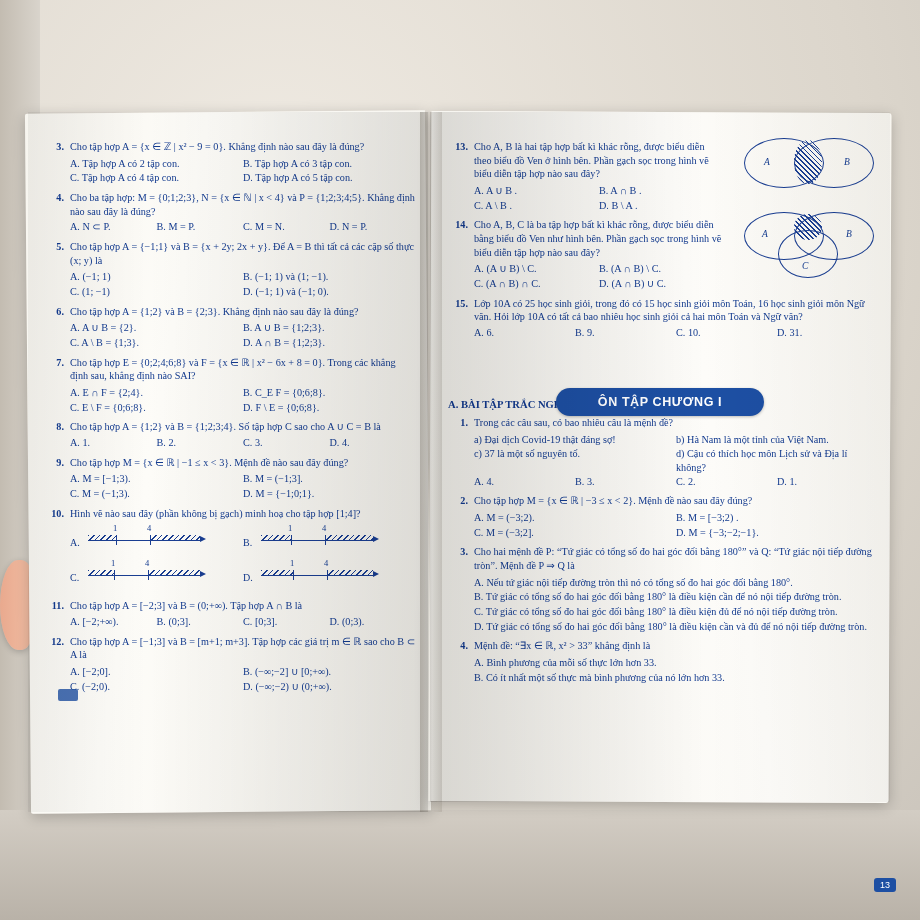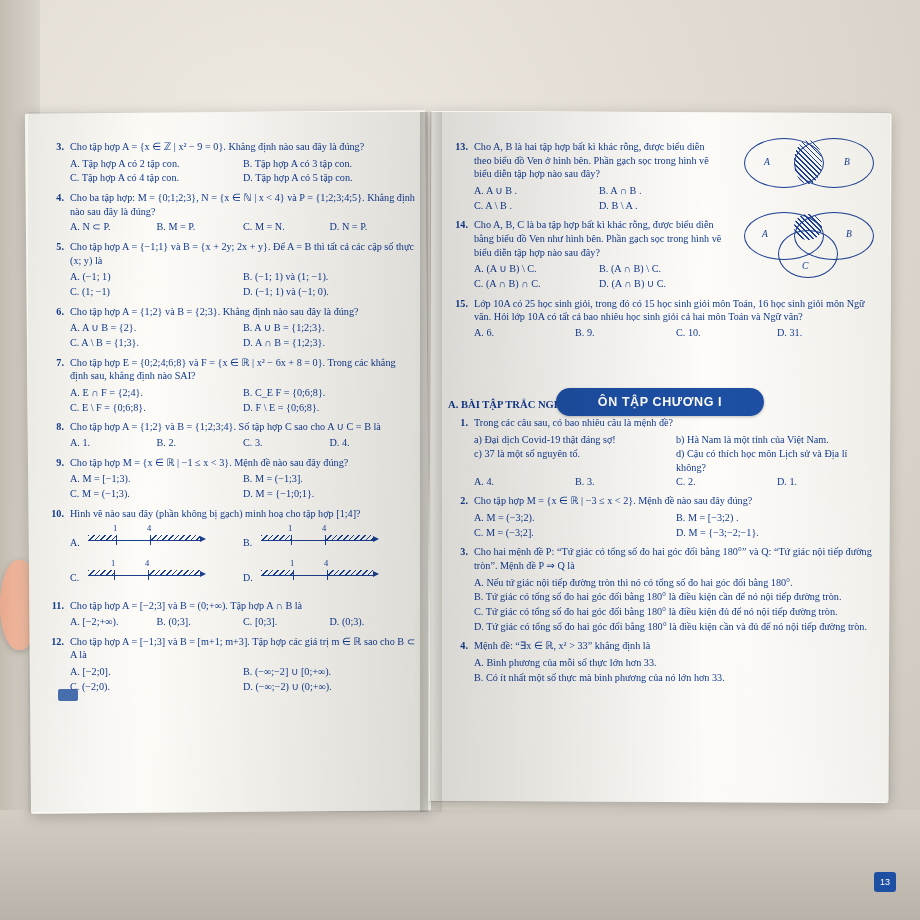--- a/index.html
+++ b/index.html
@@ -80,21 +80,21 @@
   .chapter-banner{
     position:absolute;left:556px;top:388px;width:208px;height:28px;
     background:#1d4fa3;border-radius:14px;color:#fff;
     display:flex;align-items:center;justify-content:center;
     font-weight:bold;font-size:12.5px;letter-spacing:.6px;
     box-shadow:0 1px 3px rgba(0,0,0,.25);
     font-family:"Liberation Sans",sans-serif;
   }
   .sect-head{font-weight:bold;font-size:10.6px;margin:6px 0 4px 0;}
   .pagenum{
-    position:absolute;right:24px;bottom:28px;width:22px;height:20px;
+    position:absolute;right:24px;bottom:28px;width:22px;height:14px;
     background:#1d4fa3;color:#fff;border-radius:3px;font-size:9px;
     display:flex;align-items:center;justify-content:center;
     font-family:"Liberation Sans",sans-serif;
   }
   .pagenum-left{
     position:absolute;left:14px;bottom:-2px;width:20px;height:12px;
     background:#1d4fa3;border-radius:2px;opacity:.8;
   }
 </style>
 </head>

